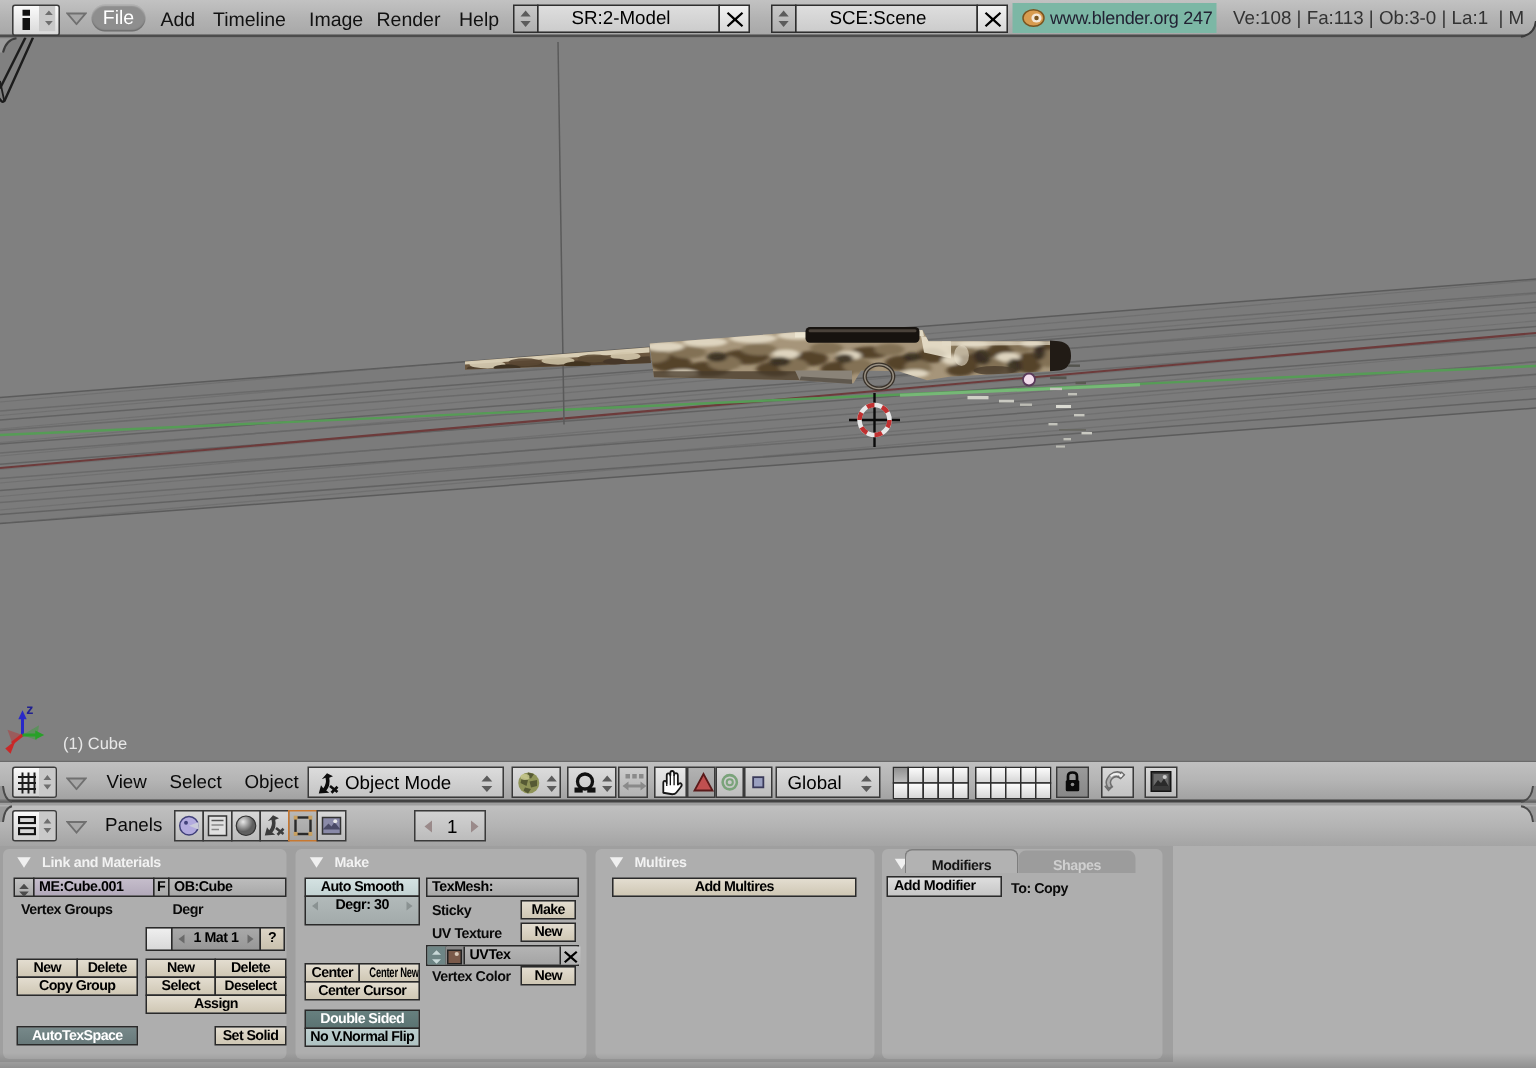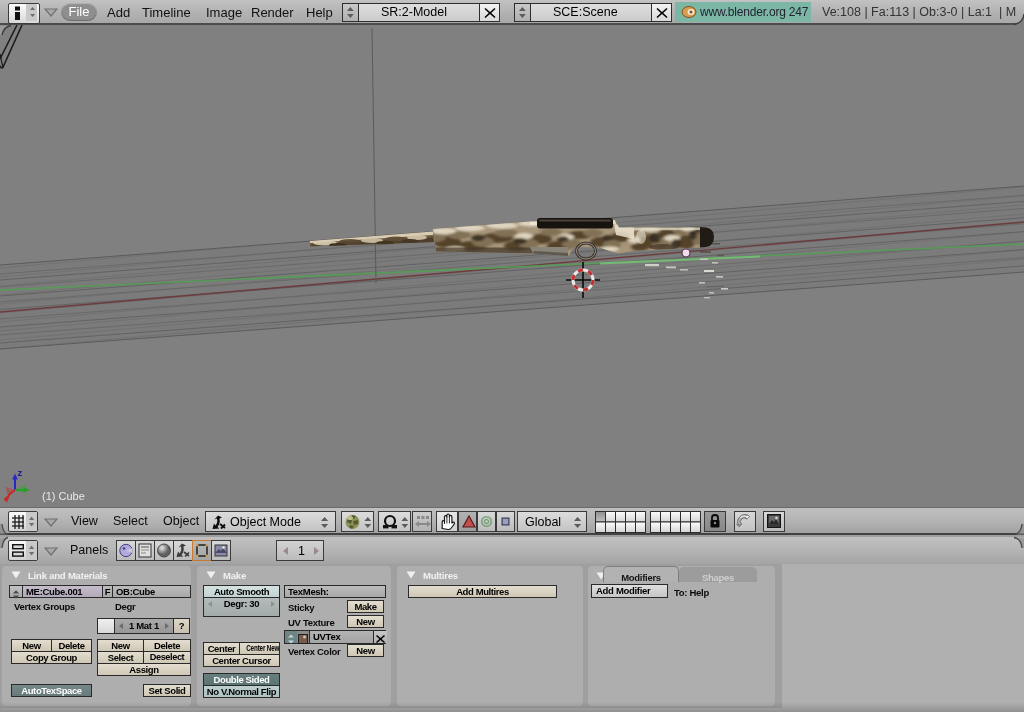--- a/index.html
+++ b/index.html
@@ -615,27 +615,27 @@
       <div class="btn abs" style="left:6px;top:88px;width:77px;height:13px;line-height:11px;">Center Cursor</div>
       <div class="btn abs" style="left:6px;top:107px;width:77px;height:13px;line-height:11px;background:linear-gradient(#67807f,#5b7372);color:#fff;">Double Sided</div>
       <div class="btn abs" style="left:6px;top:119px;width:77px;height:13px;line-height:11px;background:linear-gradient(#bccece,#aec2c2);">No V.Normal Flip</div>
     </div>
 
     <div class="panel abs" style="left:397px;top:2px;width:186px;height:140px;">
       <svg class="abs" style="left:9px;top:5px" width="10" height="8" viewBox="0 0 10 8">
           <path d="M0.5 0.5 L9.5 0.5 L5 7.5 Z" fill="#f0f0f0"></path>
         </svg>
       <span class="phdr abs" style="left:26px;top:4px;">Multires</span>
-      <div class="btn abs" style="left:11px;top:19px;width:149px;height:13px;line-height:11px;">Add Multires</div>
+      <div class="btn abs" style="left:11px;top:19px;width:163px;height:13px;line-height:11px;">Add Multires</div>
     </div>
 
     <div class="panel abs" style="left:588px;top:2px;width:187px;height:140px;">
       <svg class="abs" style="left:8px;top:6px" width="10" height="8" viewBox="0 0 10 8">
           <path d="M0.5 0.5 L9.5 0.5 L5 7.5 Z" fill="#f0f0f0"></path>
         </svg>
       <div class="abs" style="left:15px;top:0px;width:76px;height:16px;background:#b2b2b2;border-radius:5px 5px 0 0;border:1px solid #7e7e7e;border-bottom:none;box-sizing:border-box;text-align:center;"><span class="sm" style="line-height:15px;color:#151515;">Modifiers</span></div>
       <div class="abs" style="left:91px;top:1px;width:78px;height:15px;background:#9c9c9c;border-radius:5px 5px 0 0;text-align:center;"><span class="sm" style="line-height:14px;color:#cfcfcf;">Shapes</span></div>
       <div class="abs sm" style="left:3px;top:18px;width:77px;height:14px;background:linear-gradient(#dedede,#c6c6c6);border:1px solid #2a2a2a;box-sizing:border-box;line-height:12px;padding-left:4px;">Add Modifier</div>
-      <span class="lbl abs" style="left:86px;top:21px;">To: Help</span>
+      <span class="lbl abs" style="left:86px;top:21px;">To: Copy</span>
     </div>
   </div>
 </div>
   <div class="abs" style="left:0;top:702px;width:1024px;height:10px;background:linear-gradient(rgba(0,0,0,0),rgba(0,0,0,0.18));"></div>
 
 </body></html>

